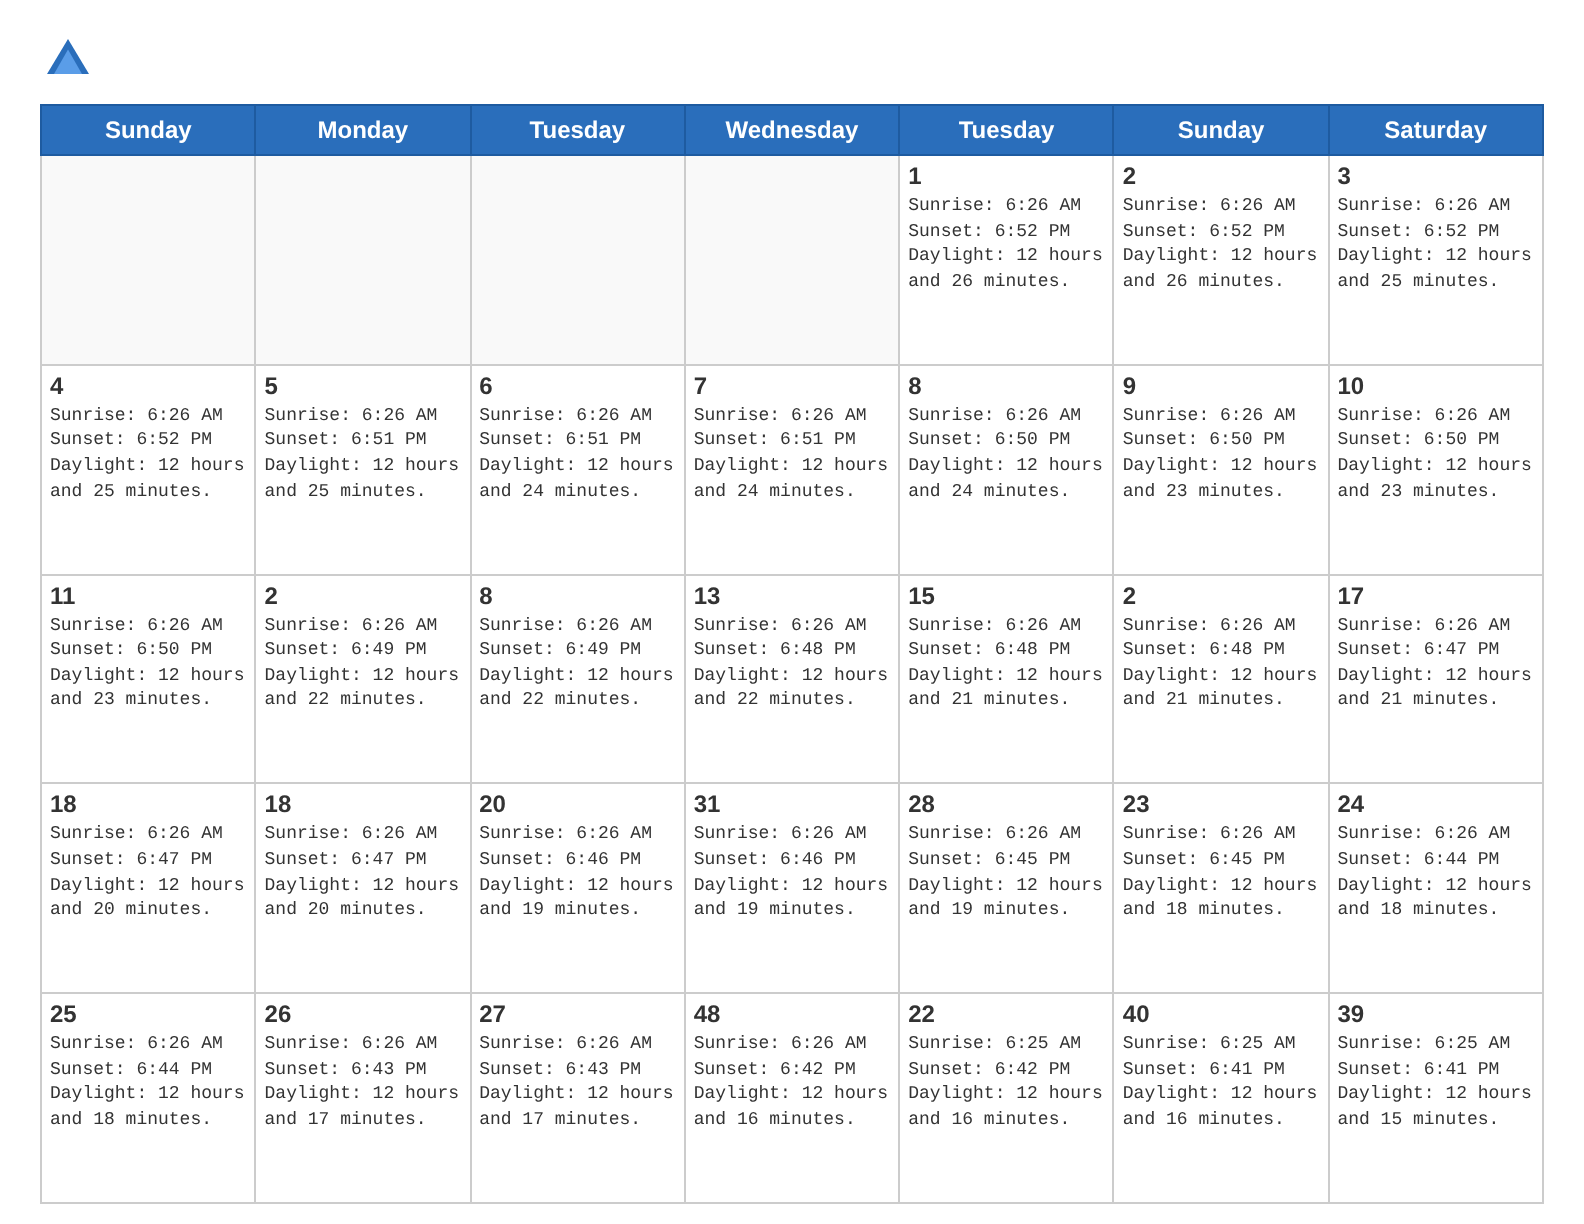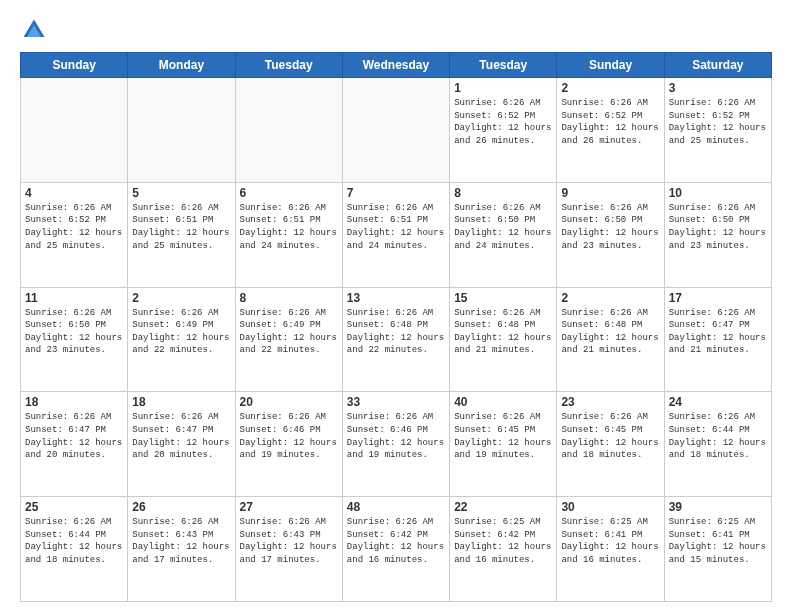--- a/index.html
+++ b/index.html
@@ -213,25 +213,25 @@
           </td>
           <td>
             <span class="day-number">18</span>
             <div class="day-info">Sunrise: 6:26 AM<br>Sunset: 6:47 PM<br>Daylight: 12 hours and 20 minutes.</div>
           </td>
           <td>
             <span class="day-number">20</span>
             <div class="day-info">Sunrise: 6:26 AM<br>Sunset: 6:46 PM<br>Daylight: 12 hours and 19 minutes.</div>
           </td>
           <td>
-            <span class="day-number">33</span>
+            <span class="day-number">31</span>
             <div class="day-info">Sunrise: 6:26 AM<br>Sunset: 6:46 PM<br>Daylight: 12 hours and 19 minutes.</div>
           </td>
           <td>
-            <span class="day-number">40</span>
+            <span class="day-number">28</span>
             <div class="day-info">Sunrise: 6:26 AM<br>Sunset: 6:45 PM<br>Daylight: 12 hours and 19 minutes.</div>
           </td>
           <td>
             <span class="day-number">23</span>
             <div class="day-info">Sunrise: 6:26 AM<br>Sunset: 6:45 PM<br>Daylight: 12 hours and 18 minutes.</div>
           </td>
           <td>
             <span class="day-number">24</span>
             <div class="day-info">Sunrise: 6:26 AM<br>Sunset: 6:44 PM<br>Daylight: 12 hours and 18 minutes.</div>
           </td>
@@ -251,21 +251,21 @@
           </td>
           <td>
             <span class="day-number">48</span>
             <div class="day-info">Sunrise: 6:26 AM<br>Sunset: 6:42 PM<br>Daylight: 12 hours and 16 minutes.</div>
           </td>
           <td>
             <span class="day-number">22</span>
             <div class="day-info">Sunrise: 6:25 AM<br>Sunset: 6:42 PM<br>Daylight: 12 hours and 16 minutes.</div>
           </td>
           <td>
-            <span class="day-number">30</span>
+            <span class="day-number">40</span>
             <div class="day-info">Sunrise: 6:25 AM<br>Sunset: 6:41 PM<br>Daylight: 12 hours and 16 minutes.</div>
           </td>
           <td>
             <span class="day-number">39</span>
             <div class="day-info">Sunrise: 6:25 AM<br>Sunset: 6:41 PM<br>Daylight: 12 hours and 15 minutes.</div>
           </td>
         </tr>
       </tbody>
   </table>
 </div>

